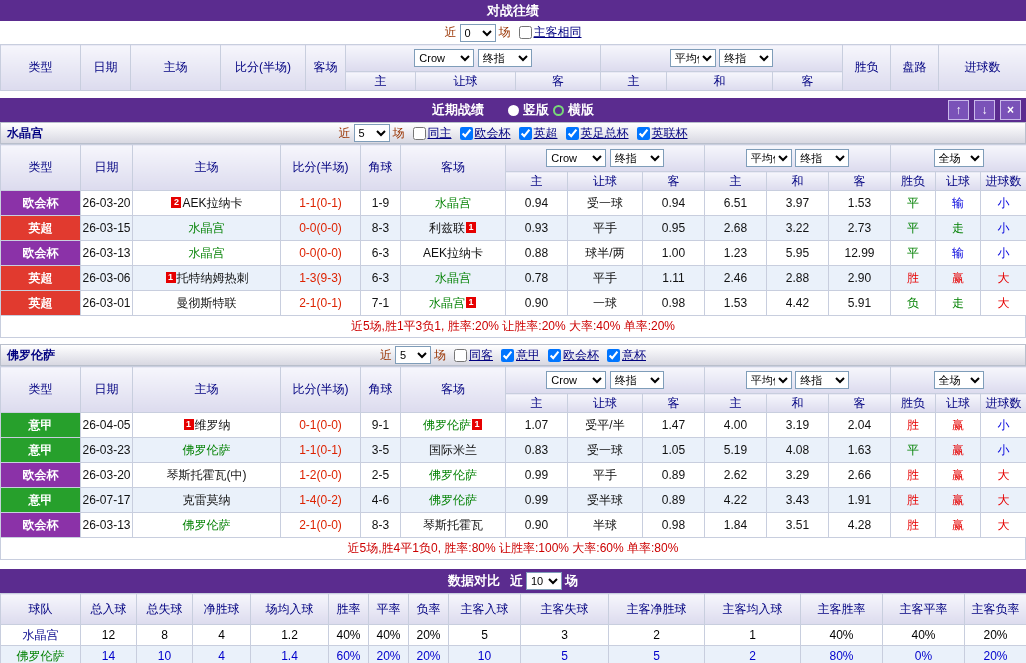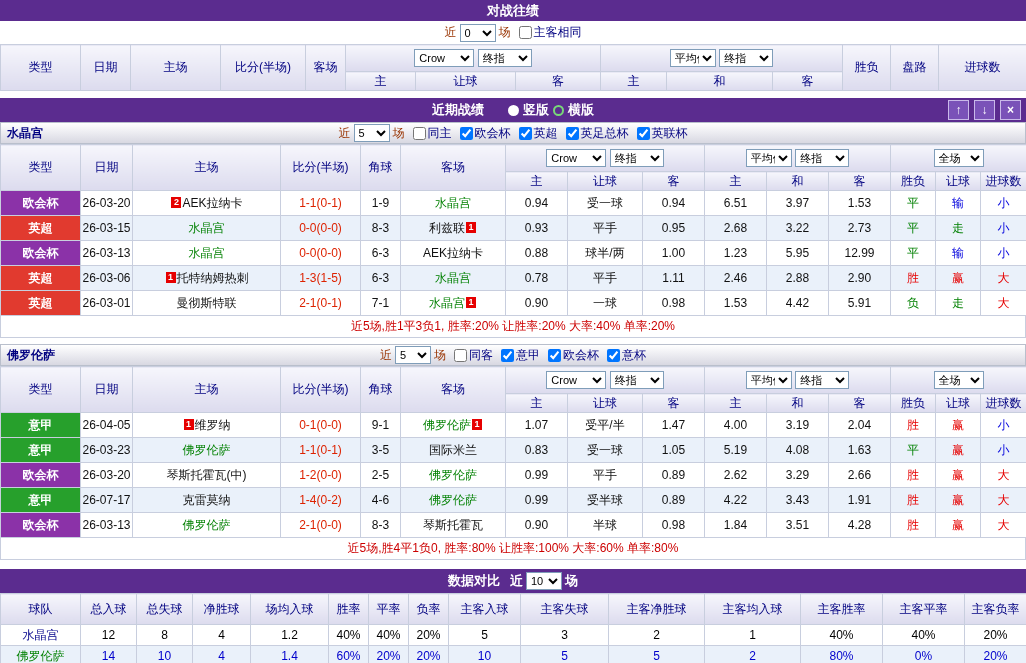--- a/index.html
+++ b/index.html
@@ -13,21 +13,21 @@
 .lg{color:#fff;font-weight:bold;}
 .scr{color:#dd2200;}
 .badge{display:inline-block;background:#e60000;color:#fff;font-size:9px;line-height:11px;min-width:10px;padding:0 1px;margin:0 1px;font-weight:bold;vertical-align:2px;}
 .badge:empty{display:none;}
 .pbar{height:24px;background:#5b2c8f;color:#fff;display:flex;align-items:center;justify-content:center;font-weight:bold;font-size:13px;position:relative;}
 .pbar.slim{height:21px;}
 .filterline{height:23px;display:flex;align-items:center;justify-content:center;gap:3px;color:#000080;background:#fff;}
 .maroon{color:#993300;}
 select.sel{height:18px;font-size:11px;border:1px solid #7f9db9;background:#fff;font-family:inherit;vertical-align:middle;color:#000;}
 .w36{width:36px}.w50{width:50px}.w54{width:54px}.w60{width:60px}.w66{width:46px}
-label.ck{display:inline-flex;align-items:center;color:#000080;cursor:pointer;}
+label.ck{display:inline-flex;align-items:center;color:#000080;cursor:pointer;text-decoration:underline;}
 label.ck input{width:13px;height:13px;margin:0 2px 0 5px;}
 .panelbar{height:22px;background:linear-gradient(#ffffff,#d8d8e2);border:1px solid #b9bfcc;display:flex;align-items:center;justify-content:center;gap:3px;position:relative;color:#000080;}
 .panelbar .tname{position:absolute;left:6px;font-weight:bold;color:#000080;}
 .sumline{height:22px;line-height:21px;text-align:center;color:#cc0000;border:1px solid #c8cede;border-top:none;background:#fff;}
 .gap6{height:6px;} .gap7{height:7px;} .gap9{height:9px;}
 .rgroup{display:flex;align-items:center;margin-left:24px;gap:4px;}
 .rdo{width:11px;height:11px;border-radius:50%;background:#fff;display:inline-block;cursor:pointer;}
 .rdo.off{background:transparent;border:2px solid #79d879;}
 .btns{position:absolute;right:5px;top:2px;display:flex;gap:5px;}
 .sqbtn{width:21px;height:20px;background:#7a52b8;border:1px solid #c9b9e9;color:#fff;font-size:12px;line-height:16px;padding:0;cursor:pointer;font-weight:bold;}
@@ -244,21 +244,21 @@
       <td>5.95</td>
       <td>12.99</td>
       <td style="color: rgb(0, 128, 0);">平</td>
       <td style="color: rgb(0, 0, 221);">输</td>
       <td style="color: rgb(0, 0, 221);">小</td>
     </tr>
     <tr>
       <td class="lg" style="background: rgb(225, 58, 47);">英超</td>
       <td>26-03-06</td>
       <td><span class="badge">1</span><span>托特纳姆热刺</span></td>
-      <td class="scr">1-3(1-5)</td>
+      <td class="scr">1-3(9-3)</td>
       <td>6-3</td>
       <td style="color: rgb(0, 128, 0);"><span>水晶宫</span></td>
       <td>0.78</td>
       <td>平手</td>
       <td>1.11</td>
       <td>2.46</td>
       <td>2.88</td>
       <td>2.90</td>
       <td style="color: rgb(230, 0, 0);">胜</td>
       <td style="color: rgb(230, 0, 0);">赢</td>

